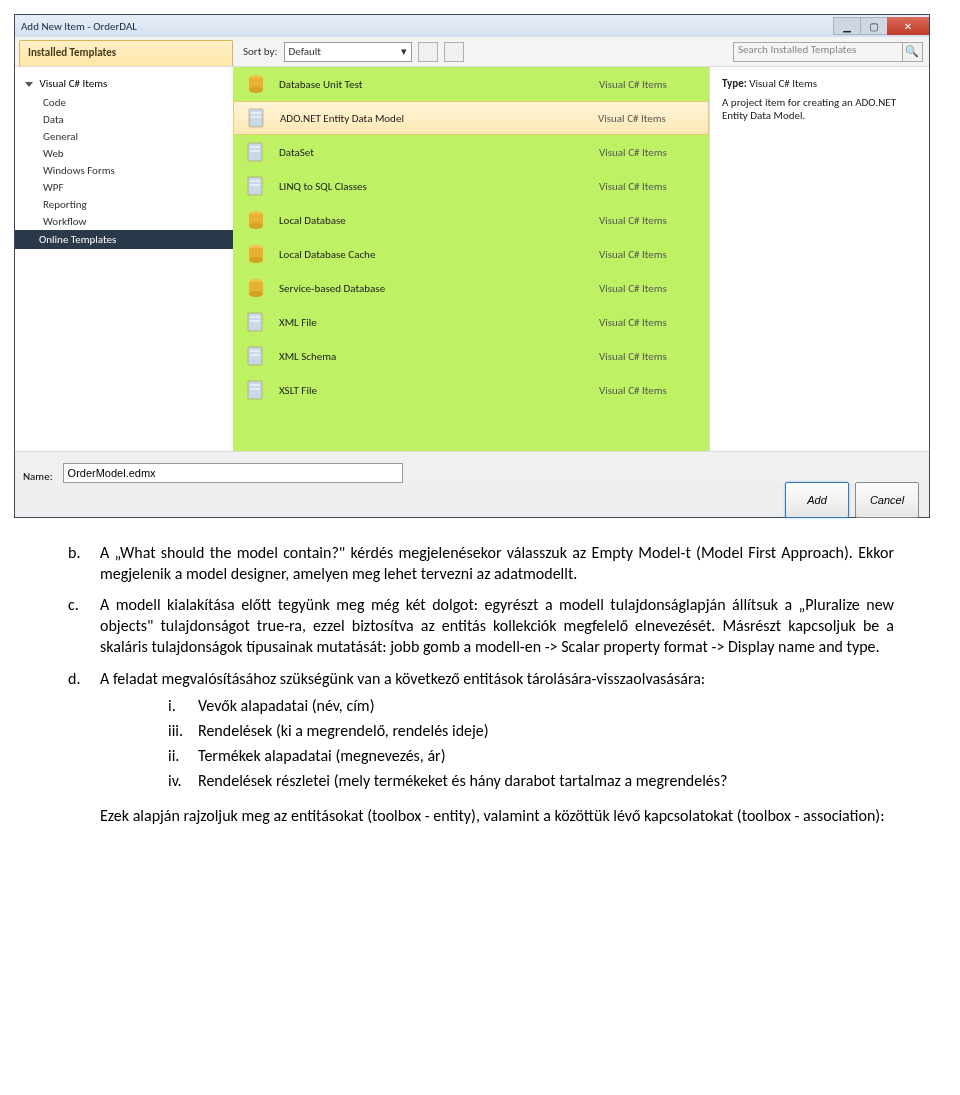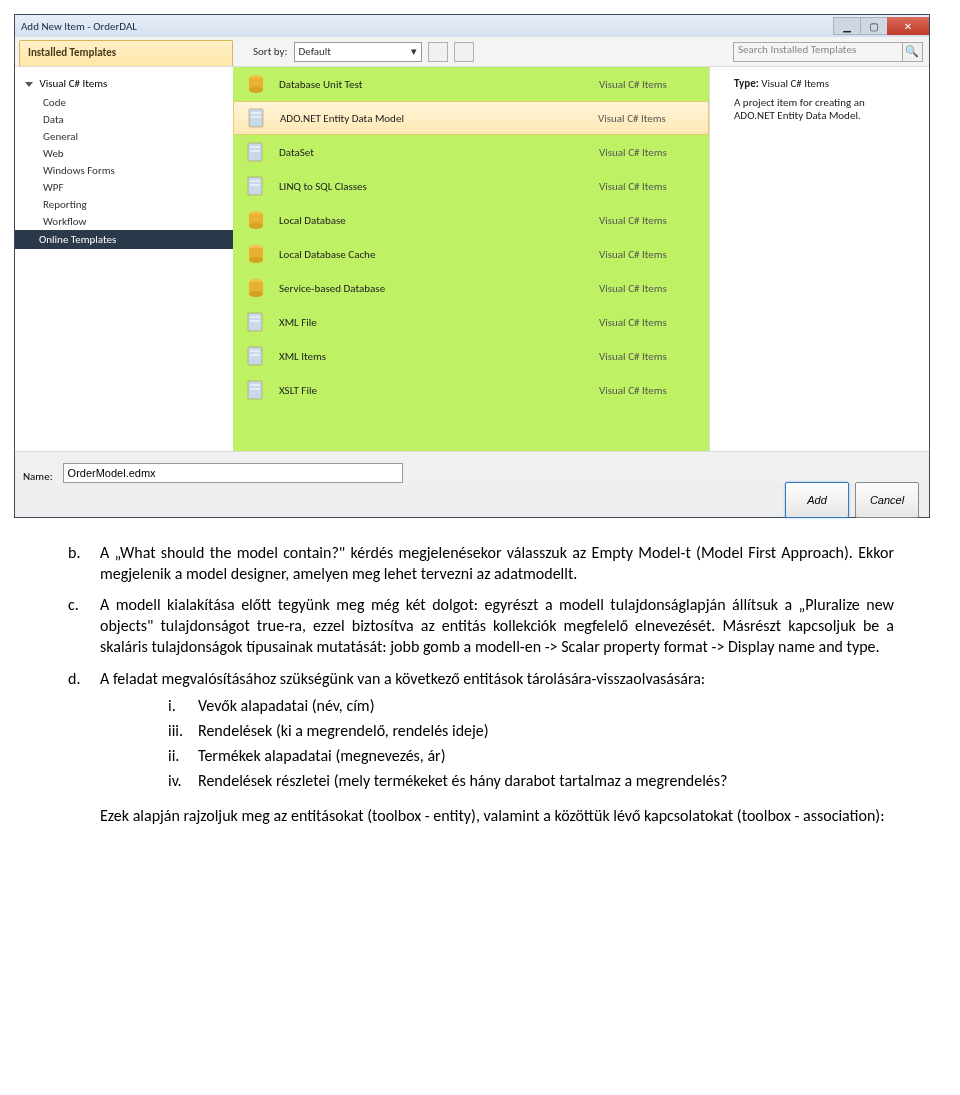--- a/index.html
+++ b/index.html
@@ -12,21 +12,21 @@
   .titlebar .winbtns { display:flex; }
   .titlebar .btn { width: 28px; height:18px; display:flex; align-items:center; justify-content:center; font-size:10px; }
   .titlebar .btn.min { background:#cfd8e2; border:1px solid #a8b2bc;}
   .titlebar .btn.max { background:#cfd8e2; border:1px solid #a8b2bc; margin-left:-1px;}
   .titlebar .btn.close { background: linear-gradient(#d96a5a,#c13a28); color:#fff; margin-left:-1px; width:42px;}
   .dialog-body { display:flex; flex-direction:column; height:480px; background:#fff; }
   
   
   .top-row { display:flex; height:30px; border-bottom:1px solid #dcdcdc; background:#f4f4f4; }
   .left-tab { width:214px; background:linear-gradient(#fff0c8,#ffe7a8); border:1px solid #d6b656; border-bottom:none; margin-top:3px; margin-left:4px; border-radius:2px 2px 0 0; font-size:11px; font-weight:bold; color:#4a3a1a; padding:5px 8px; }
-  .sort-area { flex:1; display:flex; align-items:center; font-size:11px; padding-left:20px; color:#333; gap:6px;}
+  .sort-area { flex:1; display:flex; align-items:center; font-size:11px; padding-left:10px; color:#333; gap:6px;}
   .sort-dd { width:128px; height:20px; border:1px solid #999; background:#fff; font-size:11px; padding:0 4px; display:flex; align-items:center; justify-content:space-between;}
   .vbtn { width:20px; height:20px; border:1px solid #b0b0b0; background:#f0f0f0;}
   .search-wrap { display:flex; align-items:center; padding-right:6px; }
   .search-inp { width:170px; height:20px; border:1px solid #aaa; font-size:11px; padding:0 4px; color:#888;}
   .search-btn { width:20px; height:20px; border:1px solid #aaa; border-left:none; background:#f0f0f0; display:flex; align-items:center; justify-content:center; font-size:11px; color:#666;}
   
   .mid-row { flex:1; display:flex; background:#fff; }
   .tree-pane { width:218px; background:#fff; font-size:11px; color:#222; padding:6px 0;}
   .tree-pane .grp-head { background:#2a3a4a; color:#fff; padding:3px 24px; font-size:11px;}
   .tree-root { padding: 4px 10px; }
@@ -35,21 +35,21 @@
   .tree-child { padding: 2px 0 2px 28px; color:#333; cursor:default;}
   
   .list-pane { flex:1; background:#bef264; overflow-y:auto; }
   .list-row { display:flex; align-items:center; height:34px; font-size:11px; color:#222; }
   .list-row.selected { background:linear-gradient(#fff4d8,#ffe9b4); border:1px solid #e6c974; border-radius:2px; }
   .list-row .icon { width:34px; height:28px; margin-left:6px; display:flex; align-items:center; justify-content:center; }
   .list-row .name { flex:1; padding-left:6px; }
   .list-row .cat { width:110px; color:#555; padding-right:12px;}
   .icon svg{width:24px;height:24px;}
   
-  .info-pane { width:220px; background:#fff; border-left:1px solid #dcdcdc; padding:10px 24px; font-size:11px; color:#222;}
+  .info-pane { width:220px; background:#fff; border-left:1px solid #dcdcdc; padding:10px 12px; font-size:11px; color:#222;}
   .info-pane .lbl { margin-bottom:6px;}
   
   .name-row { height:32px; background:#f0f0f0; border-top:1px solid #dcdcdc; display:flex; align-items:flex-end; padding:0 8px; font-size:11px;}
   .name-row input { width:340px; height:20px; border:1px solid #999; font-size:11px; padding:0 4px; margin-left:10px;}
   
   .btn-row { height:34px; background:#eeeeee; display:flex; justify-content:flex-end; align-items:center; padding:0 10px; gap:6px;}
   .btn-row button { width:64px; height:36px; font-size:11px; border:1px solid #8a8a8a; background:linear-gradient(#fdfdfd,#e6e6e6); border-radius:2px; cursor:pointer;font-style:italic;}
   .btn-row button.primary { border-color:#3a7abf; box-shadow:0 0 2px #6aa6e0;}
   
   
@@ -202,21 +202,21 @@
               <div class="cat">Visual C# Items</div>
             </div>
             <div class="list-row">
               <div class="icon">
                 <svg viewBox="0 0 24 24">
                   <rect x="4" y="3" width="14" height="18" rx="1" fill="#c8d8e8" stroke="#a08040" stroke-width="0.5"></rect>
                   <rect x="6" y="6" width="10" height="2" fill="#fff8"></rect>
                   <rect x="6" y="10" width="10" height="2" fill="#fff8"></rect>
                 </svg>
               </div>
-              <div class="name">XML Items</div>
+              <div class="name">XML Schema</div>
               <div class="cat">Visual C# Items</div>
             </div>
             <div class="list-row">
               <div class="icon">
                 <svg viewBox="0 0 24 24">
                   <rect x="4" y="3" width="14" height="18" rx="1" fill="#c8d8e8" stroke="#a08040" stroke-width="0.5"></rect>
                   <rect x="6" y="6" width="10" height="2" fill="#fff8"></rect>
                   <rect x="6" y="10" width="10" height="2" fill="#fff8"></rect>
                 </svg>
               </div>

